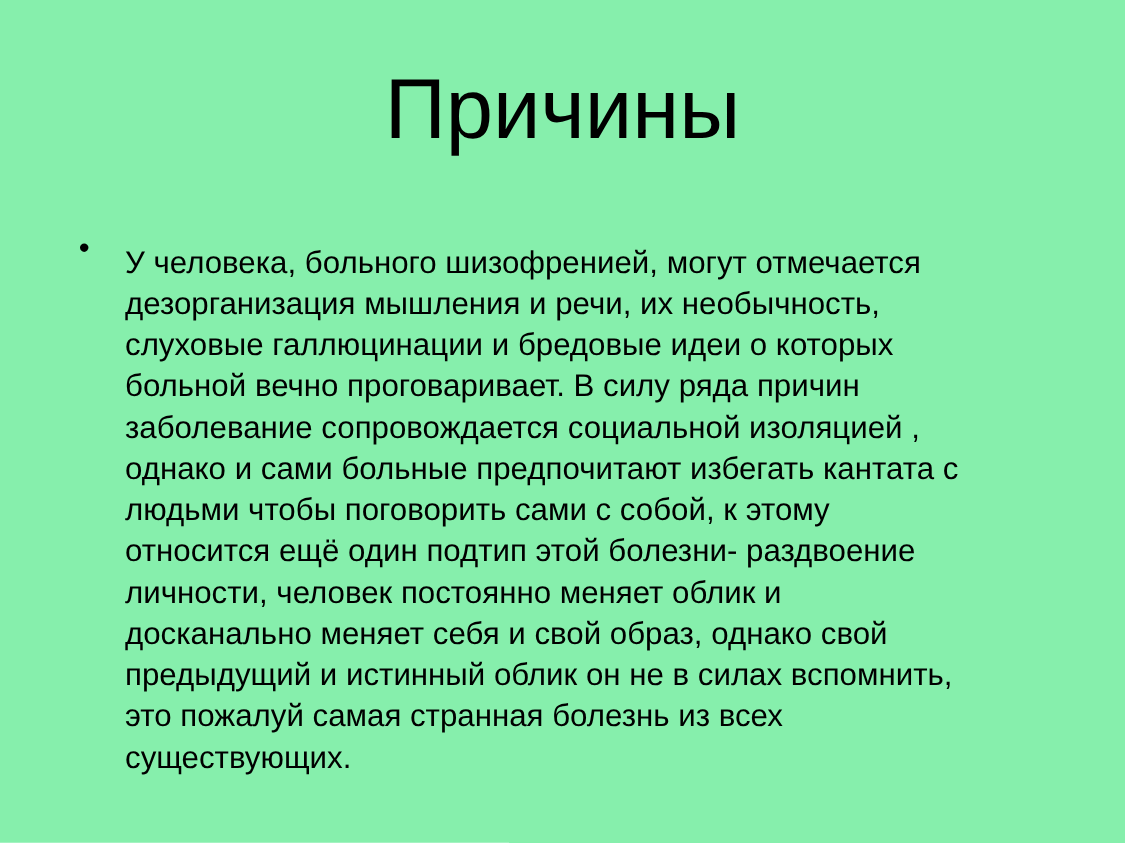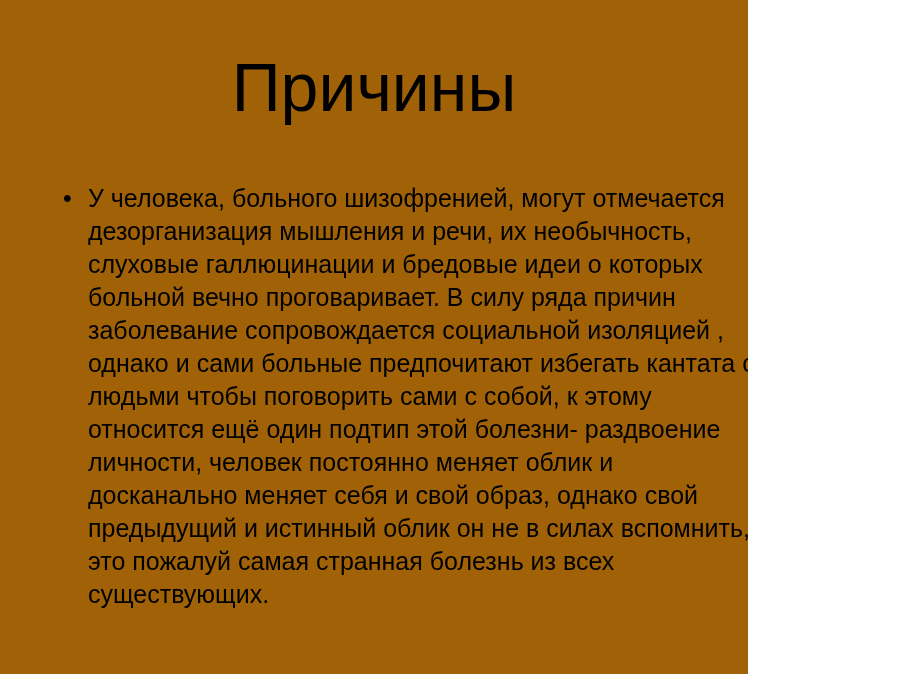--- a/index.html
+++ b/index.html
@@ -5,23 +5,23 @@
   html, body { margin: 0; padding: 0; }
   body {
     width: 900px;
     height: 674px;
     background: #ffffff;
     font-family: "Liberation Sans", sans-serif;
     overflow: hidden;
   }
   .slide {
     position: relative;
-    width: 748px;
+    width: 900px;
     height: 674px;
-    background: #a16207;
+    background: #86efac;
     overflow: hidden;
   }
   .title {
     position: absolute;
     top: 50px;
     left: 0;
     width: 100%;
     margin: 0;
     text-align: center;
     font-size: 68px;
@@ -41,21 +41,21 @@
     align-items: flex-start;
   }
   .marker {
     flex: 0 0 auto;
     width: 25px;
     font-size: 25px;
     line-height: 33px;
     color: #000000;
   }
   .bullet-text {
-    margin: 0;
+    margin: 12px;
     flex: 1 1 auto;
     font-size: 25px;
     line-height: 33px;
     color: #000000;
     white-space: pre-line;
   }
 </style>
 </head>
 <body>
 

